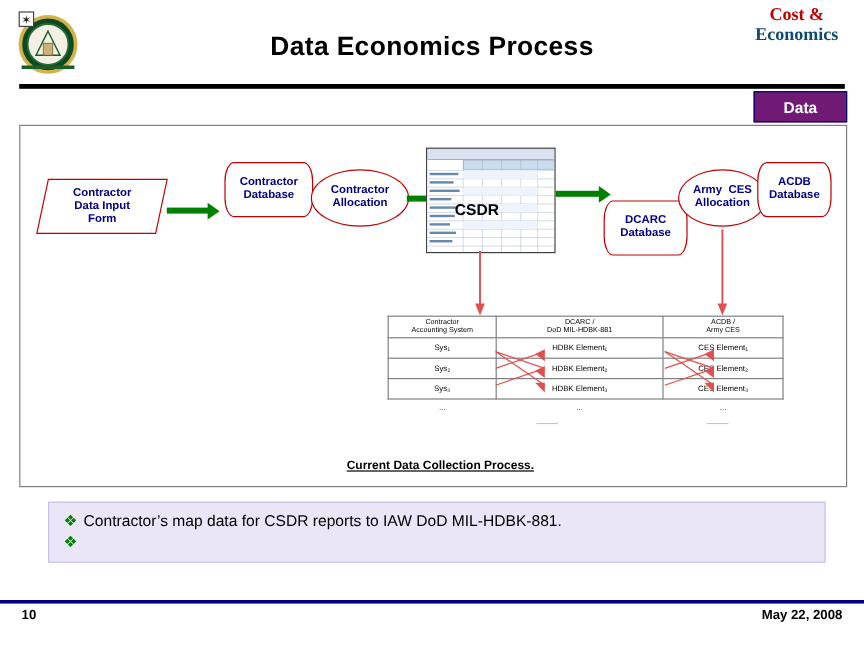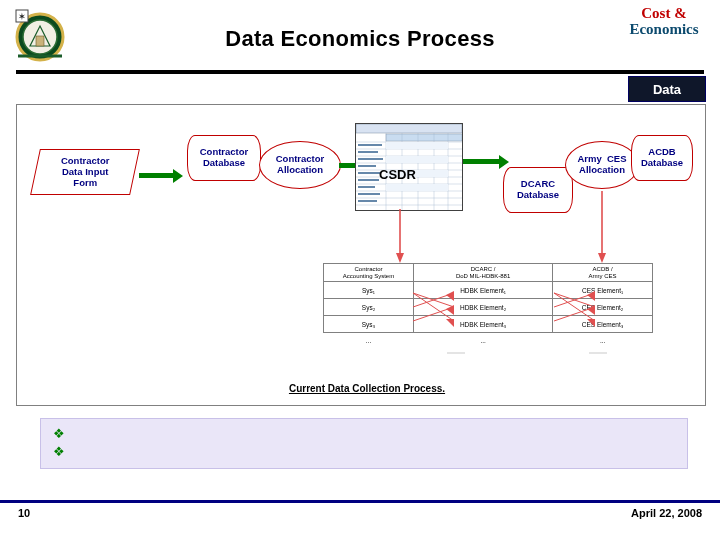--- a/index.html
+++ b/index.html
@@ -69,21 +69,21 @@
     width: 688px;
     height: 4px;
     background: #000000;
   }
 
   
   .data-banner {
     position: absolute;
     left: 628px; top: 76px;
     width: 76px; height: 24px;
-    background: #0f172a;
+    background: #701a75;
     color: #ffffff;
     font-size: 13px;
     font-weight: bold;
     display: flex;
     align-items: center;
     justify-content: center;
     border: 1px solid #000060;
   }
 
   
@@ -414,23 +414,24 @@
         <line x1="572" y1="248" x2="590" y2="248"></line>
       </g>
     </svg>
 
     <div class="caption" style="left:200px; top:278px; width:300px;text-decoration:underline;">Current Data Collection Process.</div>
   </div>
 
   <div class="bullet-box">
     <div class="bullet-line">
       <span class="bullet-mark">❖</span>
+      <span>Contractor’s map data for CSDR reports to IAW DoD MIL-HDBK-881.</span>
     </div>
     <div class="bullet-line">
       <span class="bullet-mark">❖</span>
     </div>
   </div>
 
   <div class="footer-rule"></div>
   <div class="footer-left">10</div>
-  <div class="footer-right">April 22, 2008</div>
+  <div class="footer-right">May 22, 2008</div>
 
 </div>
 
 </body></html>

